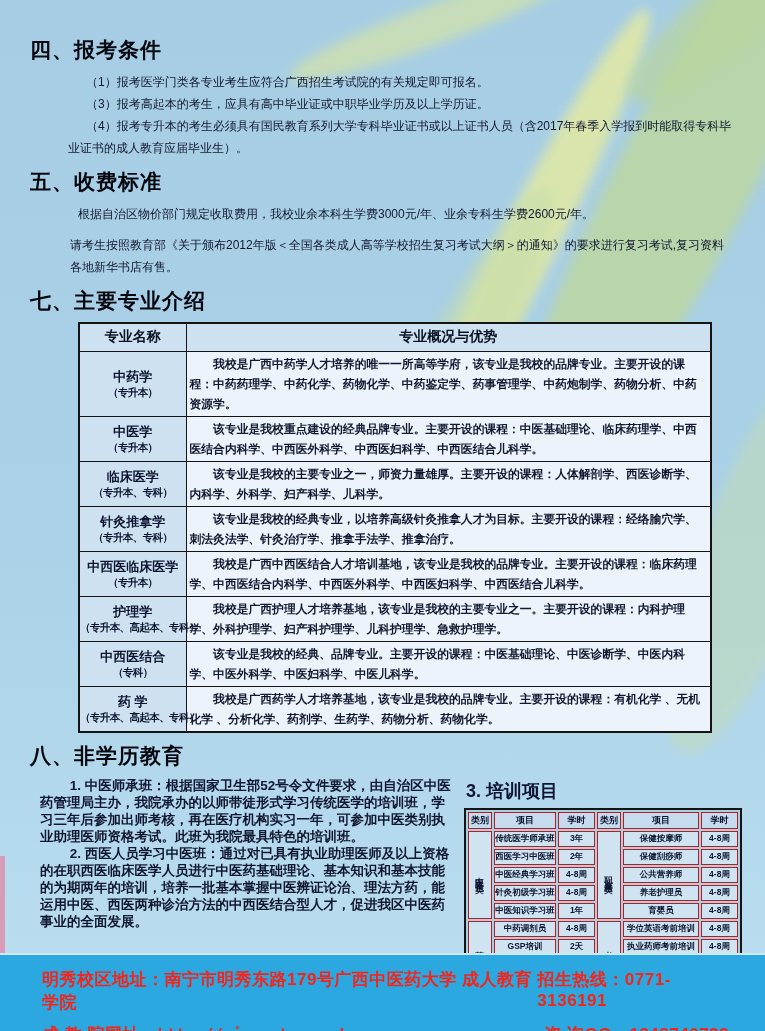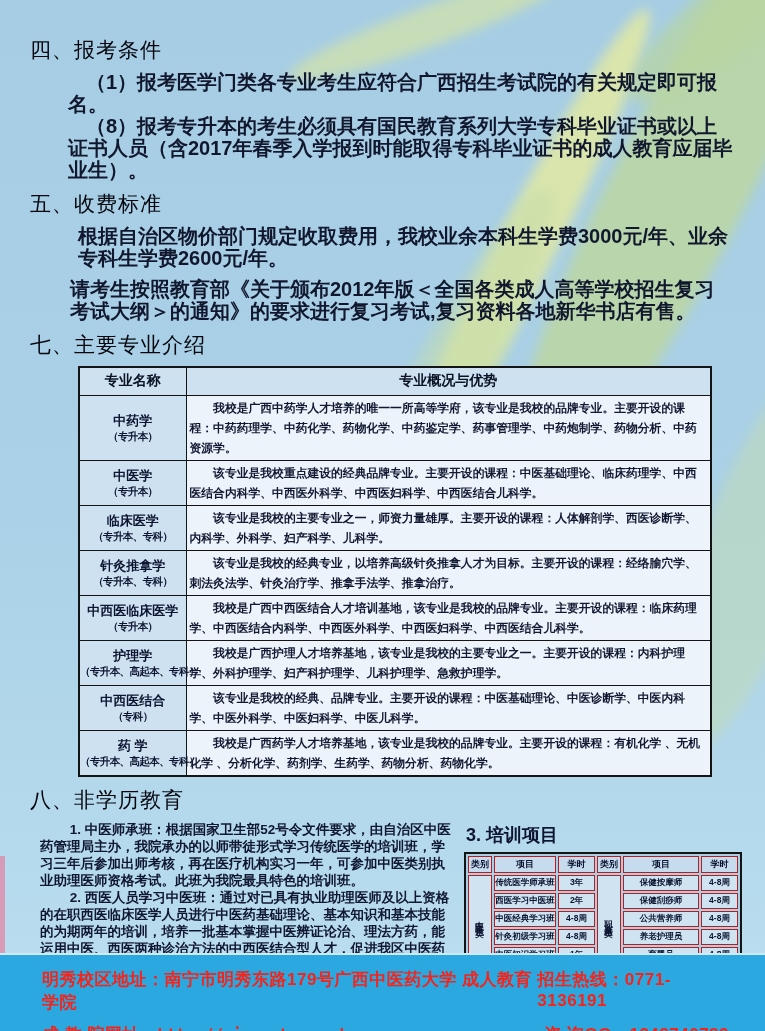--- a/index.html
+++ b/index.html
@@ -21,24 +21,24 @@
   .sw-g3{width:420px;height:110px;left:545px;top:500px;transform:rotate(-70deg);background:#c6dcab;opacity:.45;}
   .sw-y2{width:300px;height:40px;left:280px;top:6px;transform:rotate(-20deg);background:#dde79b;opacity:.6;}
   .sw-g4{width:260px;height:70px;left:600px;top:-20px;transform:rotate(-40deg);background:#b9d59f;opacity:.7;}
   .edge-pink{position:absolute;left:0;top:856px;width:5px;height:98px;background:#e87a9a;opacity:.65;}
   .edge-red1{position:absolute;left:0;top:975px;width:4px;height:11px;background:#c11;}
   .edge-red2{position:absolute;left:0;top:999px;width:4px;height:11px;background:#c11;}
 
   .content{position:relative; z-index:1; padding:36px 28px 0 30px; color:#11182e;}
 
   h2.sec-title{
-    font-size:21px; font-weight:400; color:#05070f; letter-spacing:1px; margin-bottom:7px;
+    font-size:21px; font-weight:700; color:#05070f; letter-spacing:1px; margin-bottom:7px;
   }
   .sec{margin-bottom:9px;}
-  .sec p{font-size:20px; font-weight:700; line-height:22px; color:#11182e;}
+  .sec p{font-size:12px; font-weight:400; line-height:22px; color:#11182e;}
   .apply-item{padding-left:38px; text-indent:18px;}
   .apply-item.wrap2{text-indent:18px;}
   .indent-body{padding-left:48px;}
 
   
   table.majors{
     border-collapse:collapse; margin-left:48px; width:634px;
     border:2px solid #141414; table-layout:fixed; background:#edf3fa;
   }
   table.majors col.c-name{width:107px;}
@@ -109,21 +109,22 @@
     <div class="edge-pink"></div>
     <div class="edge-red1"></div>
     <div class="edge-red2"></div>
   </div>
 
   <div class="content">
 
     <div class="sec">
       <h2 class="sec-title">四、报考条件</h2>
       <p class="apply-item">（1）报考医学门类各专业考生应符合广西招生考试院的有关规定即可报名。</p>
-      <p class="apply-item wrap2">（8）报考专升本的考生必须具有国民教育系列大学专科毕业证书或以上证书人员（含2017年春季入学报到时能取得专科毕业证书的成人教育应届毕业生）。</p>
+      <p class="apply-item">（3）报考高起本的考生，应具有高中毕业证或中职毕业学历及以上学历证。</p>
+      <p class="apply-item wrap2">（4）报考专升本的考生必须具有国民教育系列大学专科毕业证书或以上证书人员（含2017年春季入学报到时能取得专科毕业证书的成人教育应届毕业生）。</p>
     </div>
 
     <div class="sec">
       <h2 class="sec-title">五、收费标准</h2>
       <p class="indent-body">根据自治区物价部门规定收取费用，我校业余本科生学费3000元/年、业余专科生学费2600元/年。</p>
     </div>
 
     <div class="sec">
       <p class="indent-body" style="padding-left:40px; padding-right:6px;">请考生按照教育部《关于颁布2012年版＜全国各类成人高等学校招生复习考试大纲＞的通知》的要求进行复习考试,复习资料各地新华书店有售。</p>
     </div>

